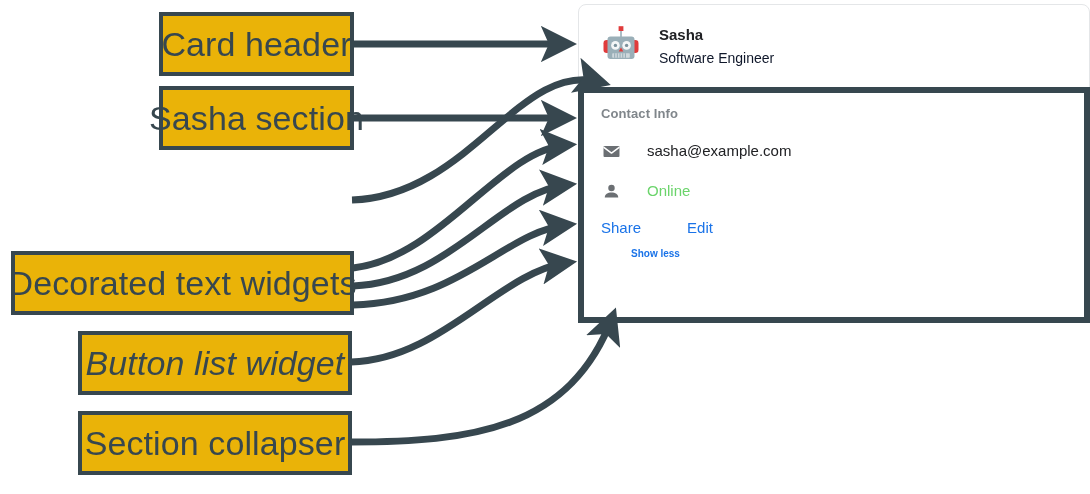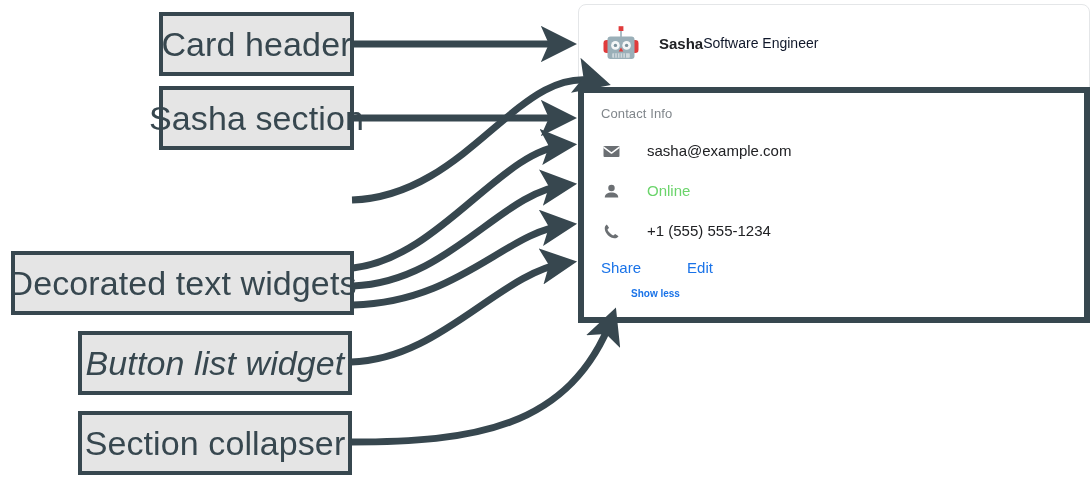--- a/index.html
+++ b/index.html
@@ -16,21 +16,21 @@
     height: 494px;
     background: #ffffff;
     overflow: hidden;
   }
 
   
   .anno-box {
     position: absolute;
     box-sizing: border-box;
     border: 4px solid #37474f;
-    background: #e5e5e5;
+    background: #eab308;
     display: flex;
     align-items: center;
     justify-content: center;
     color: #37474f;
     font-size: 34px;
     line-height: 1;
     letter-spacing: 0.1px;
     white-space: nowrap;
     z-index: 6;
   }
@@ -76,21 +76,21 @@
     padding: 14px 0 14px 20px;
     height: 82px;
     box-sizing: border-box;
   }
   .avatar {
     width: 44px;
     height: 44px;
     flex: 0 0 44px;
     margin-right: 16px;
   }
-  .header-text { display: flex; justify-content: space-between; }
+  .header-text { display: flex; flex-direction: column; justify-content: space-between; }
   .header-title {
     font-size: 15px;
     font-weight: bold;
     color: #202124;
     line-height: 20px;
     margin-bottom: 4px;
   }
   .header-subtitle {
     font-size: 14px;
     color: #0f172a;
@@ -102,21 +102,21 @@
     background: #e8eaed;
     margin: 0;
   }
 
   .card-section {
     padding: 18px 0 10px 22px;
   }
   .section-header {
     font-size: 13px;
     color: #80868b;
-    font-weight: normal;
+    font-weight: bold;
     letter-spacing: 0.1px;
     margin-bottom: 17px;
   }
   .text-row {
     display: flex;
     align-items: center;
     height: 26px;
     margin-bottom: 14px;
   }
   .text-row .row-icon {
@@ -239,30 +239,20 @@
       <div class="text-row">
         <span class="row-icon">
           <svg viewBox="0 0 20 20" width="19" height="19" xmlns="http://www.w3.org/2000/svg">
             <circle cx="10" cy="6.4" r="3.4" fill="#6b6f73"></circle>
             <path d="M2.9,16.4 C2.9,12.7 6,11 10,11 C14,11 17.1,12.7 17.1,16.4 z" fill="#6b6f73"></path>
           </svg>
         </span>
         <span class="row-text green">Online</span>
       </div>
 
-      <div class="text-row">
-        <span class="row-icon">
-          <svg viewBox="0 0 20 20" width="19" height="19" xmlns="http://www.w3.org/2000/svg">
-            <path d="M5.1,2.6 C3.4,3.6 2.4,5.6 3.1,8.3 C4.1,12.3 7.7,15.9 11.7,16.9
-                     C14.4,17.6 16.4,16.6 17.4,14.9 L13.9,12.6 L11.8,14.3
-                     C9.6,13.2 6.8,10.4 5.7,8.2 L7.4,6.1 z" fill="#6b6f73"></path>
-          </svg>
-        </span>
-        <span class="row-text">+1 (555) 555-1234</span>
-      </div>
 
       <div class="button-list">
         <span class="link-button">Share</span>
         <span class="link-button">Edit</span>
       </div>
 
       <div class="collapser">Show less</div>
 
     </div>
   </div>

